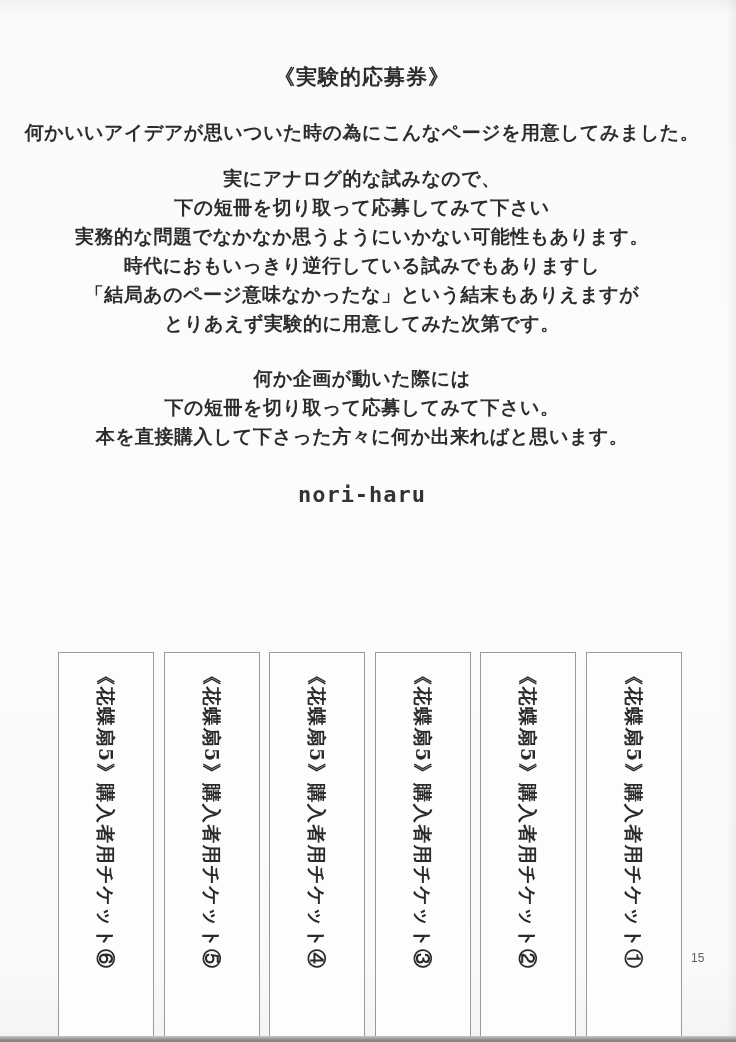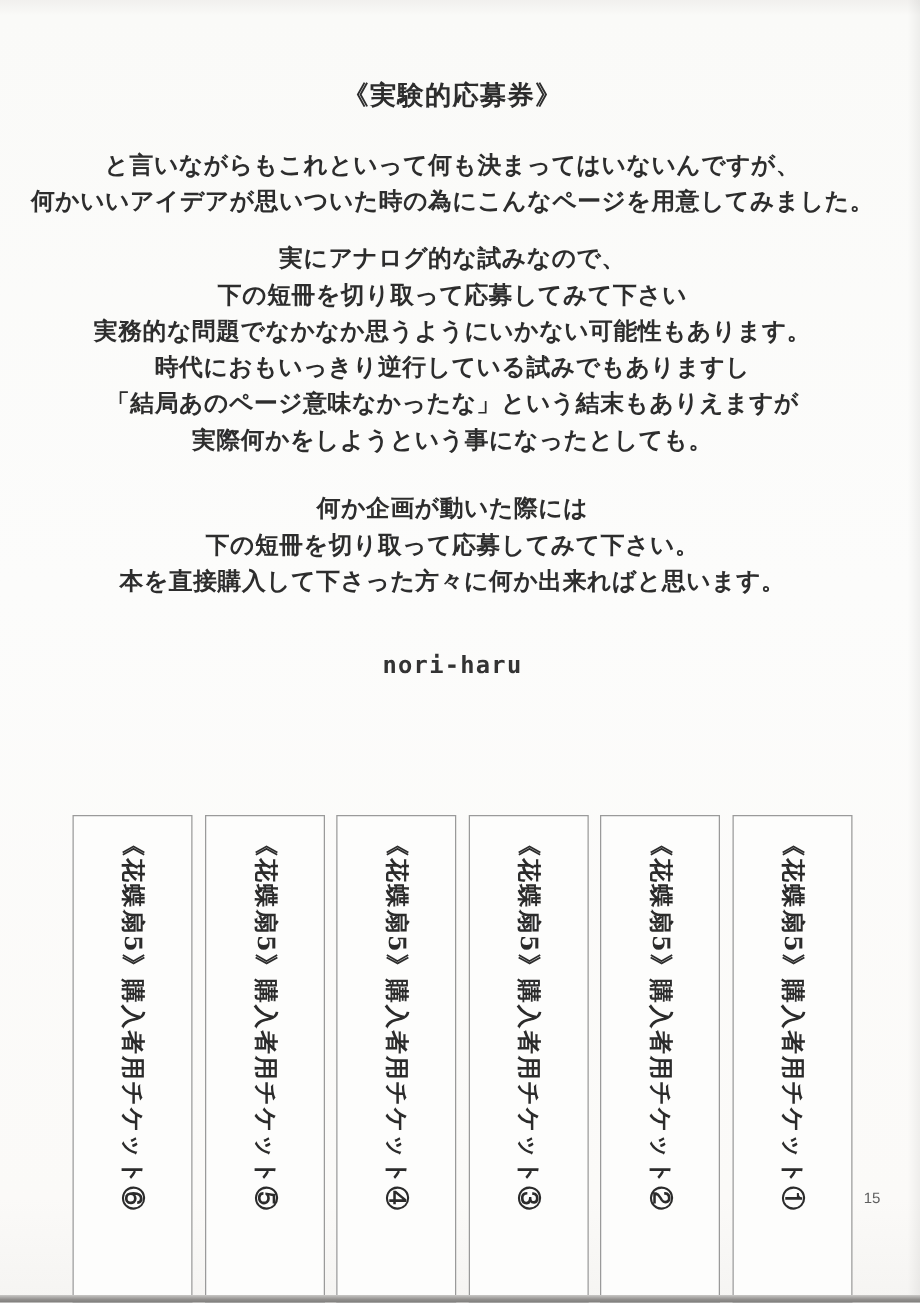--- a/index.html
+++ b/index.html
@@ -45,23 +45,23 @@
     margin-top: 26px;
   }
   .para.tight { margin-top: 17px; }
   .para .line {
     font-size: 19px;
     line-height: 29px;
     letter-spacing: 0.5px;
     white-space: nowrap;
   }
   .signature {
-    margin-top: 41px;
+    margin-top: 31px;
     font-family: "DejaVu Sans Mono", "Liberation Mono", monospace;
-    font-size: 19px;
+    font-size: 22px;
     font-weight: bold;
     letter-spacing: 1px;
     color: #333;
   }
   .strips {
     position: absolute;
     left: 58px;
     top: 652px;
     width: 624px;
     height: 390px;
@@ -110,31 +110,30 @@
 </head>
 <body>
 
 <div class="page">
 
   <div class="content">
 
     <h1 class="title">《実験的応募券》</h1>
 
     <div class="para">
-      <div class="line">と言いながらもこれといって何も決まってはいないんですが、</div>
       <div class="line">何かいいアイデアが思いついた時の為にこんなページを用意してみました。</div>
     </div>
 
     <div class="para tight">
       <div class="line">実にアナログ的な試みなので、</div>
       <div class="line">下の短冊を切り取って応募してみて下さい</div>
       <div class="line">実務的な問題でなかなか思うようにいかない可能性もあります。</div>
       <div class="line">時代におもいっきり逆行している試みでもありますし</div>
       <div class="line">「結局あのページ意味なかったな」という結末もありえますが</div>
-      <div class="line">実際何かをしようという事になったとしても。</div>
+      <div class="line">とりあえず実験的に用意してみた次第です。</div>
     </div>
 
     <div class="para">
       <div class="line">何か企画が動いた際には</div>
       <div class="line">下の短冊を切り取って応募してみて下さい。</div>
       <div class="line">本を直接購入して下さった方々に何か出来ればと思います。</div>
     </div>
 
     <div class="signature">nori-haru</div>
 

